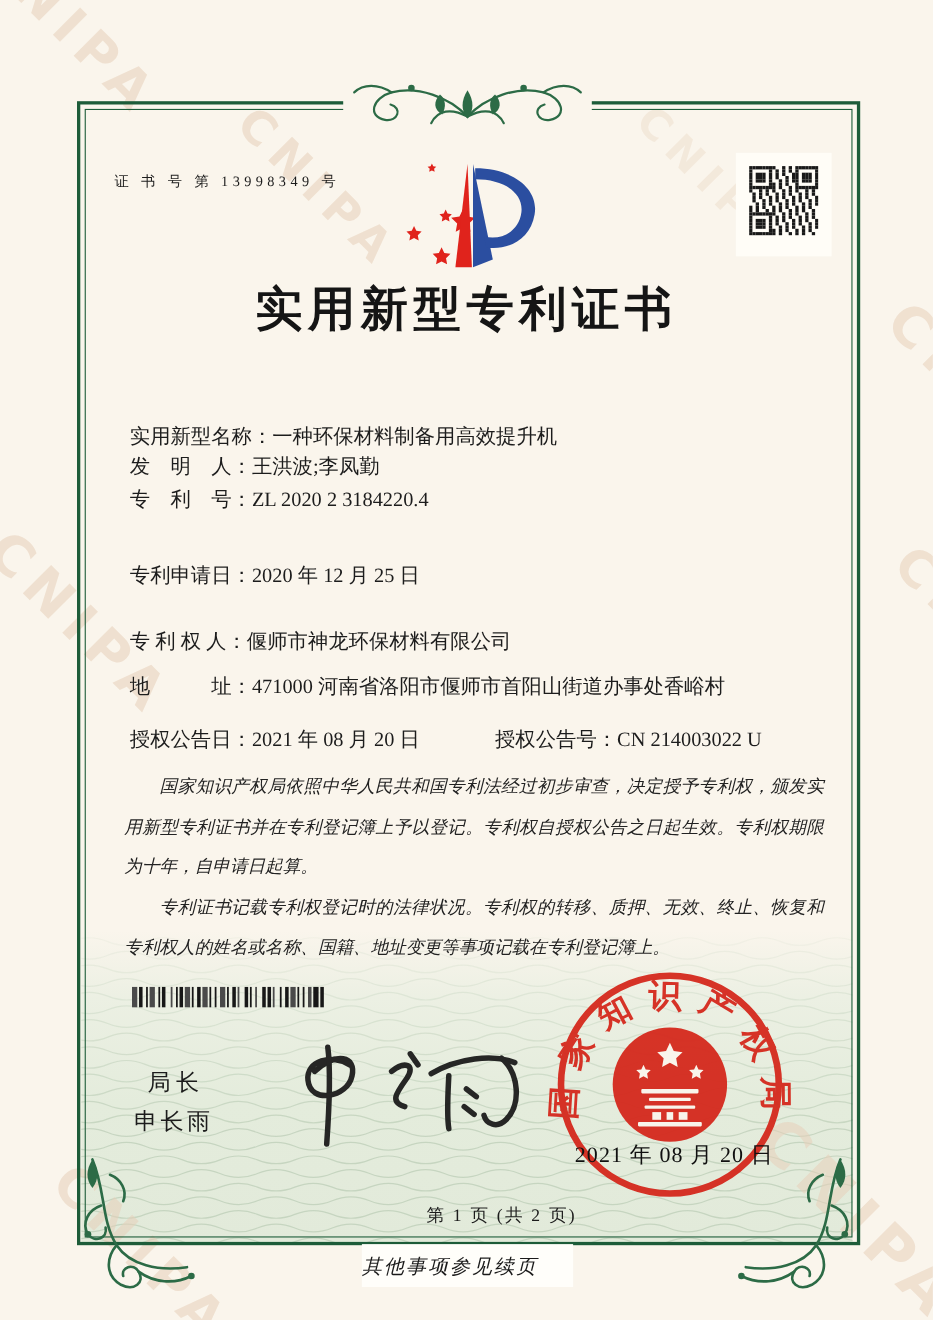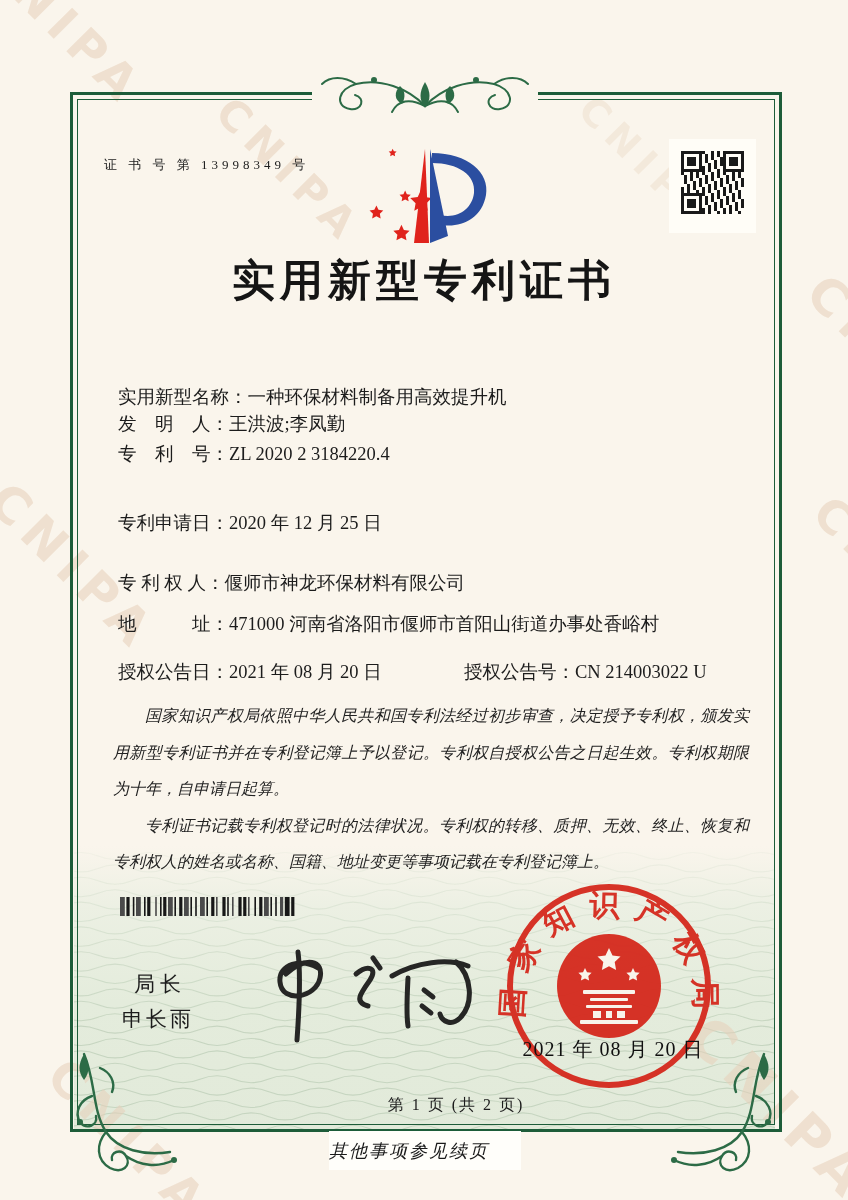--- a/index.html
+++ b/index.html
@@ -59,21 +59,21 @@
   .doc-title {
     left:0; top:252px; width:848px; text-align:center;
     font-size:43px; font-weight:bold; letter-spacing:5px; z-index:5; color:#151515;
   }
 
   
   .field-row { left:118px; font-size:18.5px; z-index:5; white-space:nowrap; }
   .row-0 { top:352px;margin-top:32px; } .row-1 { top:411px; } .row-2 { top:441px; }
   .row-3 { top:510px; } .row-4 { top:570px; } .row-5 { top:611px; }
   .row-grant { top:659px; }
-  .grant-no { position:absolute; left:332px; top:0; white-space:nowrap;margin-left:14px; }
+  .grant-no { position:absolute; left:332px; top:0; white-space:nowrap; }
 
   
   .body-text {
     left:113px; top:698px; width:636px; z-index:5;
     font-size:16px; line-height:36.5px; font-style:italic;
     text-align:justify; color:#222;
   }
   .body-text p { text-indent:2em; }
 
   #barcode { left:120px; top:897px; z-index:5; }

